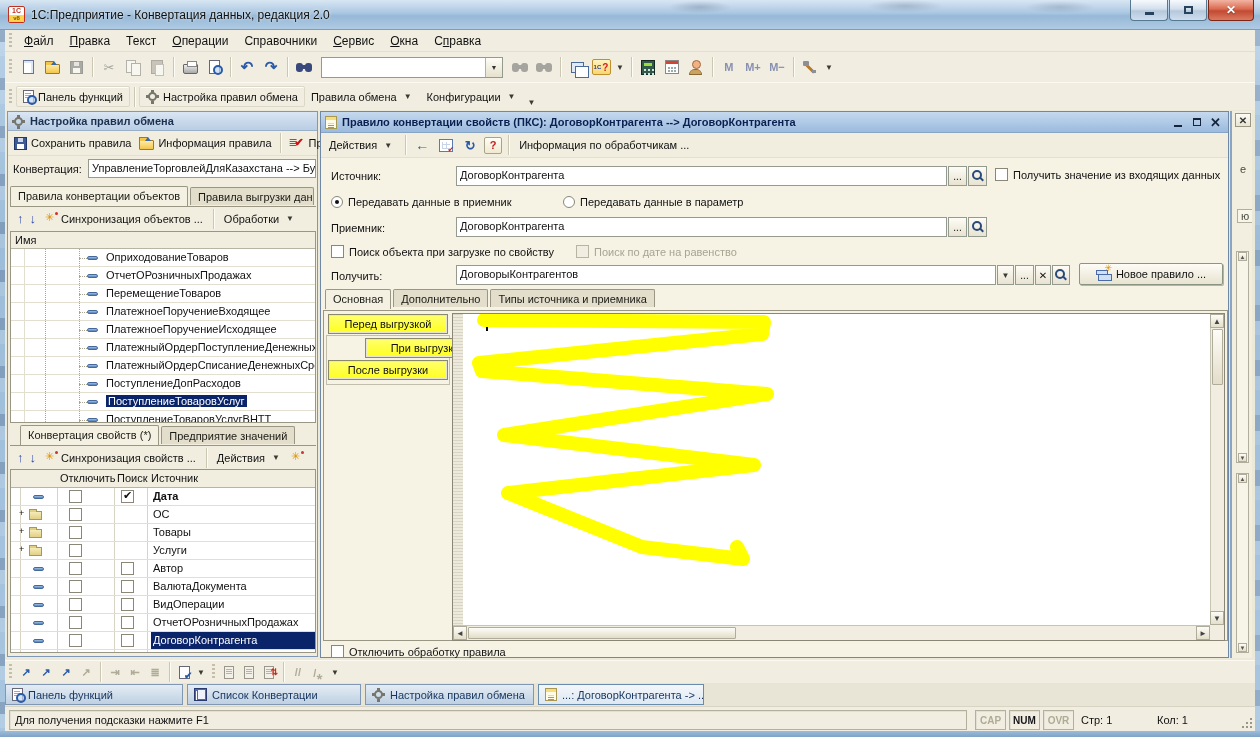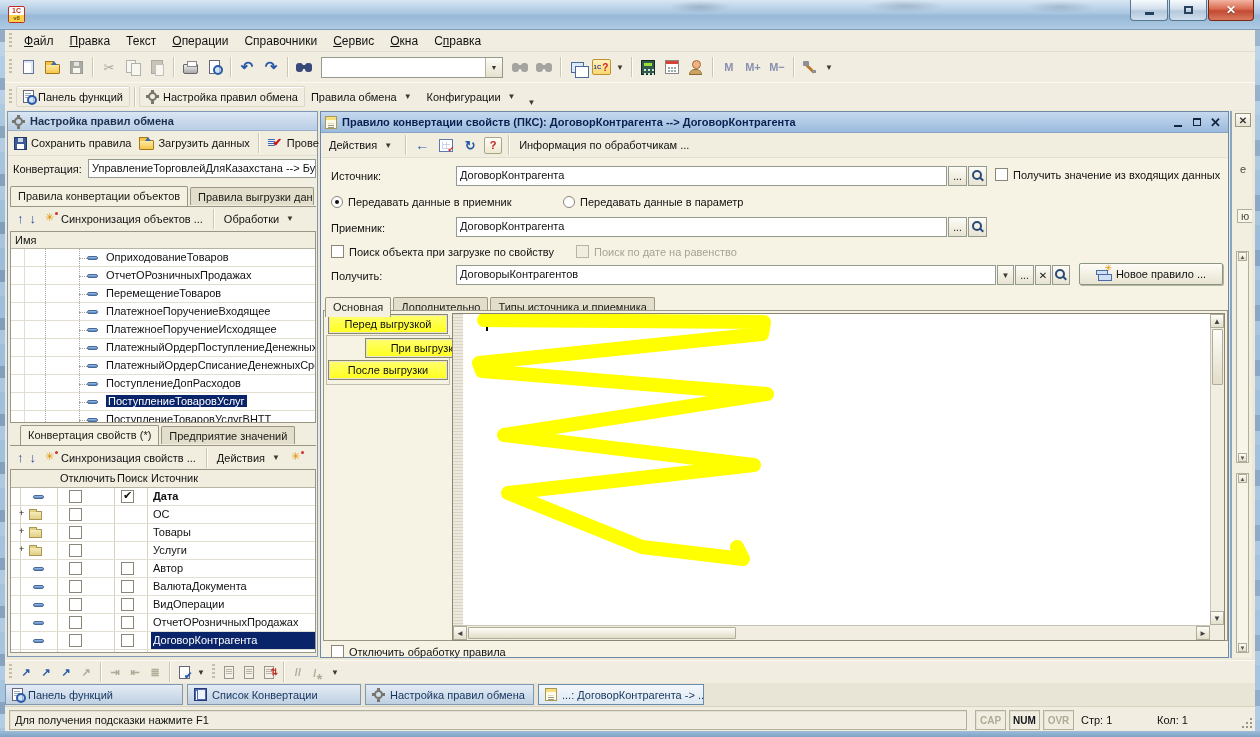--- a/index.html
+++ b/index.html
@@ -196,21 +196,21 @@
   .dwb.x{font-weight:bold;font-size:13px}
   .dtb{height:25px;display:flex;align-items:center;padding:0 2px;border-bottom:1px solid #e4e0d0;background:#f1eee0}
   .qbtn{width:18px;height:17px;border:1px solid #a8a48a;border-radius:2px;background:linear-gradient(#fffef6,#efe9cf);
     color:#c02020;font-weight:bold;display:flex;align-items:center;justify-content:center;margin:0 2px}
   .dlabel{position:absolute;white-space:nowrap}
   .dfld{position:absolute;height:20px;background:#fff;border:1px solid #949a8e;padding:2px 3px;white-space:nowrap;overflow:hidden}
   .sqbtn{position:absolute;width:19px;height:20px;border:1px solid #949a8e;background:linear-gradient(#fdfcf6,#e8e3d1);
     display:flex;align-items:center;justify-content:center;font-size:10px}
   .newrule{position:absolute;left:758px;top:151px;width:144px;height:22px;border:1px solid #8a9684;border-radius:2px;
     background:linear-gradient(#fdfcf6,#e8e3d1);display:flex;align-items:center;justify-content:center;gap:6px;box-shadow:1px 1px 0 #b8b4a4}
-  .dtabs{position:absolute;left:4px;top:185px;height:20px;display:flex;align-items:flex-start}
+  .dtabs{position:absolute;left:4px;top:176px;height:20px;display:flex;align-items:center}
   .tabpage{position:absolute;left:2px;top:198px;width:905px;height:331px;border:1px solid #9a9684;background:#f6f2e4}
   .evframe{position:absolute;left:2px;top:24px;width:124px;height:50px;border:1px solid #c2beae}
   .evbtn{position:absolute;left:4px;width:120px;height:20px;background:linear-gradient(#ffff6e,#ffff1e);
     border:1px solid #8a8a6a;box-shadow:0 0 0 1px #e8e4d4 inset;display:flex;align-items:center;justify-content:center;white-space:nowrap}
   .editor{position:absolute;left:128px;top:2px;width:773px;height:328px;border:1px solid #8a8676;background:#ece9d8}
   .edwhite{position:absolute;left:0;top:0;right:14px;bottom:15px;background:#fff;overflow:hidden}
   .gutter{position:absolute;left:0;top:0;bottom:0;width:10px;
     background:repeating-linear-gradient(180deg,#d9d5c5 0 1px,#edeadd 1px 3px)}
   .caret{position:absolute;left:33px;top:2px;width:2px;height:15px;background:#000}
   .vscroll{position:absolute;right:0;top:0;width:14px;bottom:15px;background:#f1eee1;border-left:1px solid #c8c4b4}
@@ -261,20 +261,21 @@
 <body>
 
 <div class="app">
 
   <div class="titlebar">
     <div class="smudge"></div>
     <div class="applogo">
       <span class="lt">1С</span>
       <span class="lb">v8</span>
     </div>
+    <span class="apptitle">1С:Предприятие - Конвертация данных, редакция 2.0</span>
   </div>
   <div class="wbtns">
     <div class="wb">
         <span class="mini"></span>
       </div>
     <div class="wb">
         <span class="maxi"></span>
       </div>
     <div class="wb close">
         <span>✕</span>
@@ -408,21 +409,21 @@
       <span class="ic ic-gear"></span>
       <span>Настройка правил обмена</span>
     </div>
     <div class="ltb">
       <div class="flatbtn">
         <span class="ic ic-floppy"></span>
         <span>Сохранить правила</span>
       </div>
       <div class="flatbtn">
         <span class="ic ic-open"></span>
-        <span>Загрузить данных</span>
+        <span>Информация правила</span>
       </div>
       <div class="sep"></div>
       <div class="flatbtn" style="overflow:hidden">
         <span class="ic ic-checkred"></span>
         <span>Прове</span>
       </div>
     </div>
     <span class="lrow-label">Конвертация:</span>
     <div class="lconv">УправлениеТорговлейДляКазахстана --&gt; Бу</div>
     <div class="ltabs">

